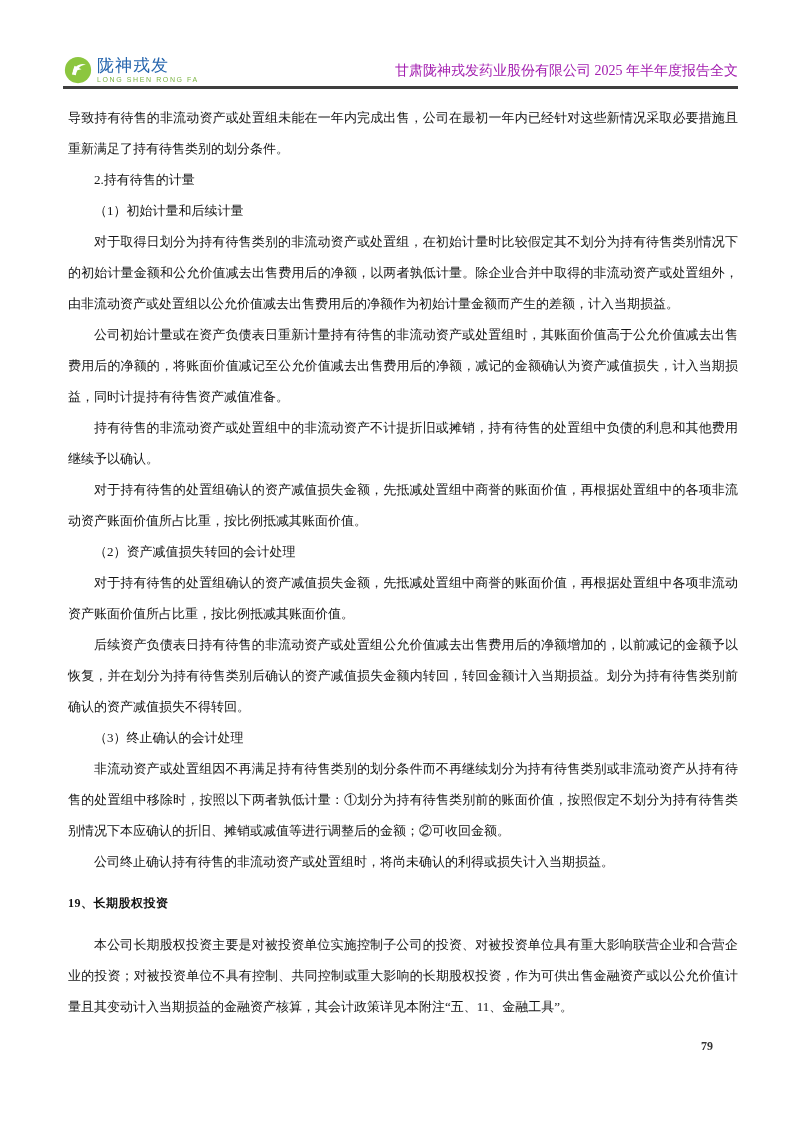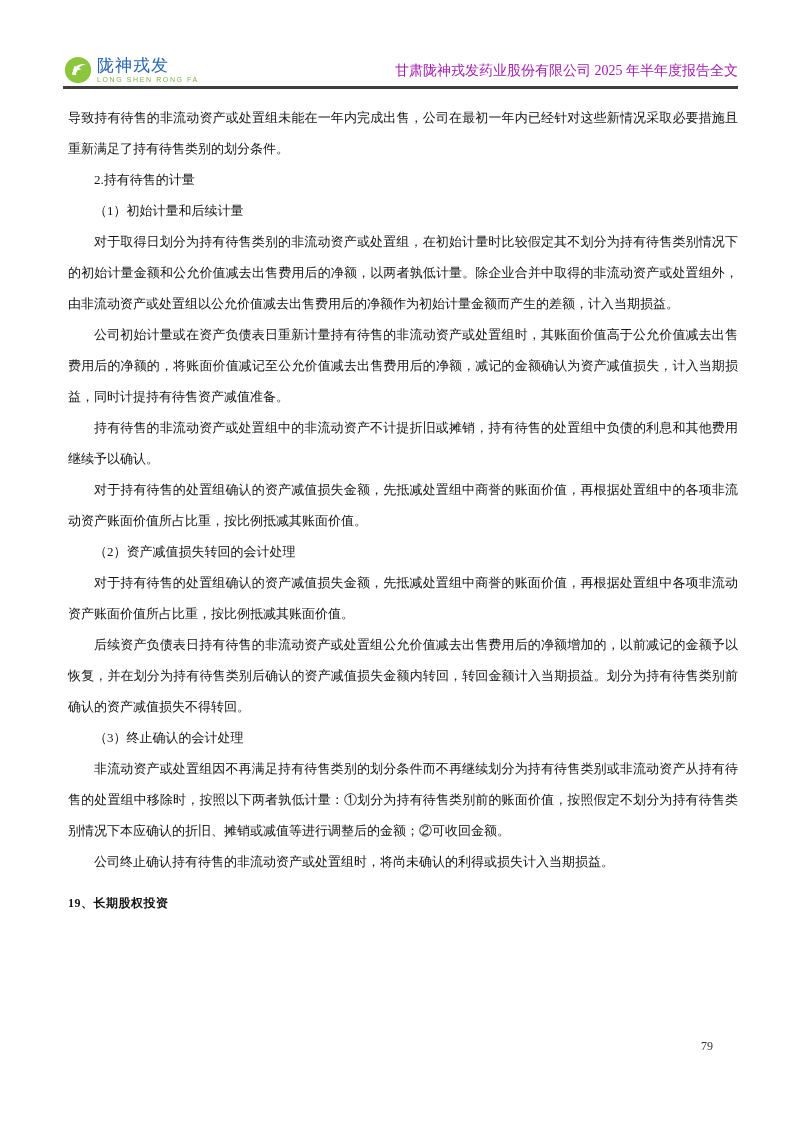--- a/index.html
+++ b/index.html
@@ -76,20 +76,21 @@
     font-size: 12px;
     letter-spacing: 0.5px;
     margin: 11px 0 10px 0;
   }
   
   .page-footer {
     position: absolute;
     right: 80px; bottom: 68px;
     font-size: 12px;
     color: #333333;
+    font-weight: bold;
   }
 </style>
 </head>
 <body>
 
 <div class="page">
 
   <header class="page-header">
     <div class="logo">
       <svg class="logo-mark" viewBox="0 0 32 32" aria-hidden="true">
@@ -115,19 +116,20 @@
       <p class="body">公司初始计量或在资产负债表日重新计量持有待售的非流动资产或处置组时，其账面价值高于公允价值减去出售费用后的净额的，将账面价值减记至公允价值减去出售费用后的净额，减记的金额确认为资产减值损失，计入当期损益，同时计提持有待售资产减值准备。</p>
       <p class="body">持有待售的非流动资产或处置组中的非流动资产不计提折旧或摊销，持有待售的处置组中负债的利息和其他费用继续予以确认。</p>
       <p class="body">对于持有待售的处置组确认的资产减值损失金额，先抵减处置组中商誉的账面价值，再根据处置组中的各项非流动资产账面价值所占比重，按比例抵减其账面价值。</p>
       <p class="body">（2）资产减值损失转回的会计处理</p>
       <p class="body">对于持有待售的处置组确认的资产减值损失金额，先抵减处置组中商誉的账面价值，再根据处置组中各项非流动资产账面价值所占比重，按比例抵减其账面价值。</p>
       <p class="body">后续资产负债表日持有待售的非流动资产或处置组公允价值减去出售费用后的净额增加的，以前减记的金额予以恢复，并在划分为持有待售类别后确认的资产减值损失金额内转回，转回金额计入当期损益。划分为持有待售类别前确认的资产减值损失不得转回。</p>
       <p class="body">（3）终止确认的会计处理</p>
       <p class="body">非流动资产或处置组因不再满足持有待售类别的划分条件而不再继续划分为持有待售类别或非流动资产从持有待售的处置组中移除时，按照以下两者孰低计量：①划分为持有待售类别前的账面价值，按照假定不划分为持有待售类别情况下本应确认的折旧、摊销或减值等进行调整后的金额；②可收回金额。</p>
       <p class="body">公司终止确认持有待售的非流动资产或处置组时，将尚未确认的利得或损失计入当期损益。</p>
       <p class="heading">19、长期股权投资</p>
+      <p class="body">本公司长期股权投资主要是对被投资单位实施控制子公司的投资、对被投资单位具有重大影响联营企业和合营企业的投资；对被投资单位不具有控制、共同控制或重大影响的长期股权投资，作为可供出售金融资产或以公允价值计量且其变动计入当期损益的金融资产核算，其会计政策详见本附注“五、11、金融工具”。</p>
     </main>
 
   <footer class="page-footer">
     <span class="page-number">79</span>
   </footer>
 
 </div>
 
 </body></html>

